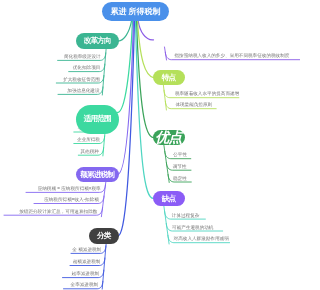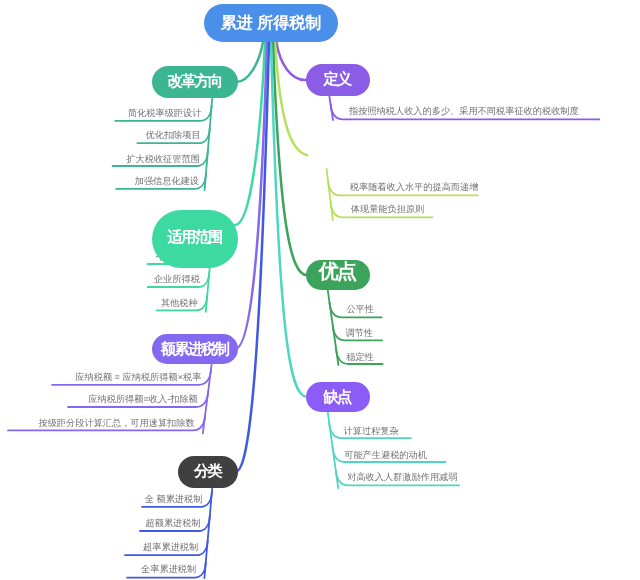--- a/index.html
+++ b/index.html
@@ -52,27 +52,27 @@
       <path d="M102.55,207.70 C102.35,212.30 99.99,215.2 96.59,215.2 L4,215.2" fill="none" stroke="#8468f0" stroke-width="0.9" stroke-linecap="round" stroke-linejoin="round"></path>
       <path d="M134.5,21 C130.2,180 125,237 117.60000000000001,235.85" fill="none" stroke="#4059e0" stroke-width="1.25" stroke-linecap="round" stroke-linejoin="round"></path>
       <path d="M106.2,243 L102.2,289.1" fill="none" stroke="#4059e0" stroke-width="0.9" stroke-linecap="round" stroke-linejoin="round"></path>
       <path d="M105.95,245.90 C105.75,250.50 103.70,253.4 100.30,253.4 L71,253.4" fill="none" stroke="#4059e0" stroke-width="0.9" stroke-linecap="round" stroke-linejoin="round"></path>
       <path d="M104.90,258.00 C104.70,262.60 102.65,265.5 99.25,265.5 L70,265.5" fill="none" stroke="#4059e0" stroke-width="0.9" stroke-linecap="round" stroke-linejoin="round"></path>
       <path d="M103.85,270.10 C103.65,274.70 101.60,277.6 98.20,277.6 L62.5,277.6" fill="none" stroke="#4059e0" stroke-width="0.9" stroke-linecap="round" stroke-linejoin="round"></path>
       <path d="M102.88,281.30 C102.68,285.90 100.63,288.8 97.23,288.8 L63.5,288.8" fill="none" stroke="#4059e0" stroke-width="0.9" stroke-linecap="round" stroke-linejoin="round"></path>
     </svg>
 <div class="node" style="left: 102px; top: 2px; width: 67px; height: 19px; background: rgb(74, 144, 234); font-size: 8px; letter-spacing: 0px;">累进 所得税制</div>
     <div class="leaf" style="left: 174.5px; top: 54.3px;">指按照纳税人收入的多少、采用不同税率征收的税收制度</div>
-    <div class="node" style="left: 152.5px; top: 32px; width: 32px; height: 15.8px; background: rgb(139, 92, 230); font-size: 7.6px; letter-spacing: -0.85px;">定义</div>
     <div class="leaf" style="left: 174.9px; top: 92.3px;">税率随着收入水平的提高而递增</div>
     <div class="leaf" style="left: 175.4px; top: 103.3px;">体现量能负担原则</div>
+    <div class="node" style="left: 152.5px; top: 69.7px; width: 32px; height: 15.8px; background: rgb(181, 224, 90); font-size: 7.6px; letter-spacing: -0.85px;">特点</div>
     <div class="leaf" style="left: 173.2px; top: 153.3px;">公平性</div>
     <div class="leaf" style="left: 172.7px; top: 164.8px;">调节性</div>
     <div class="leaf" style="left: 173.1px; top: 176.6px;">稳定性</div>
-    <div class="node" style="left: 152.5px; top: 129.7px; width: 32px; height: 15.6px; background: rgb(59, 163, 90); font-size: 10px; letter-spacing: -0.85px;">优点</div>
+    <div class="node" style="left: 152.5px; top: 129.7px; width: 32px; height: 15.6px; background: rgb(59, 163, 90); font-size: 14px; letter-spacing: -0.85px; font-style: italic;">优点</div>
     <div class="leaf" style="left: 171.8px; top: 213.7px;">计算过程复杂</div>
     <div class="leaf" style="left: 172.1px; top: 225.6px;">可能产生避税的动机</div>
     <div class="leaf" style="left: 173.6px; top: 237.3px;">对高收入人群激励作用减弱</div>
     <div class="node" style="left: 152.5px; top: 190.6px; width: 32px; height: 15.6px; background: #8b5cf6; font-size: 7.6px; letter-spacing: -0.85px;">缺点</div>
     <div class="leaf" style="right: 199.3px; top: 55px;">简化税率级距设计</div>
     <div class="leaf" style="right: 199.7px; top: 66.2px;">优化扣除项目</div>
     <div class="leaf" style="right: 200.1px; top: 77.6px;">扩大税收征管范围</div>
     <div class="leaf" style="right: 200.5px; top: 89px;">加强信息化建设</div>
     <div class="node" style="left: 75.9px; top: 33px; width: 42.7px; height: 16px; background: rgb(59, 181, 146); font-size: 7.6px; letter-spacing: -0.85px;">改革方向</div>
     <div class="leaf" style="right: 199.2px; top: 126.6px;">个人所得税</div>

